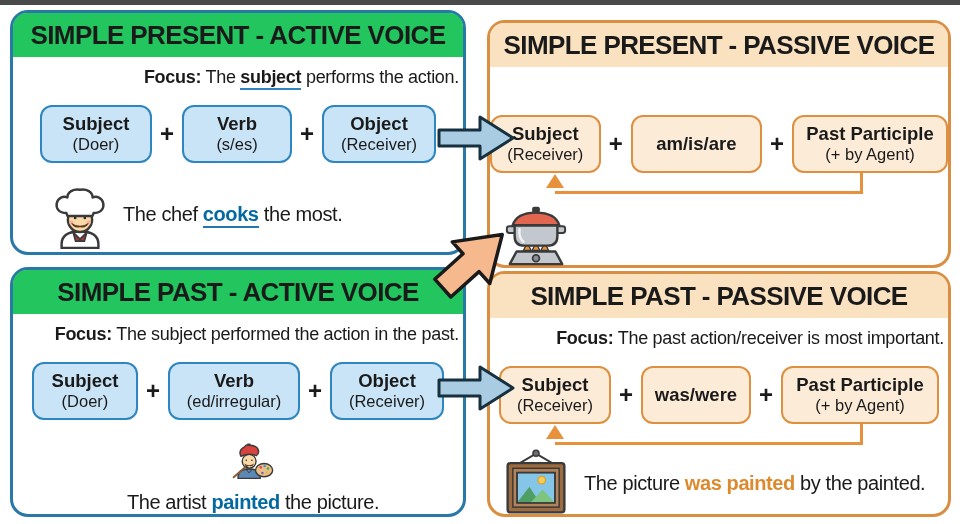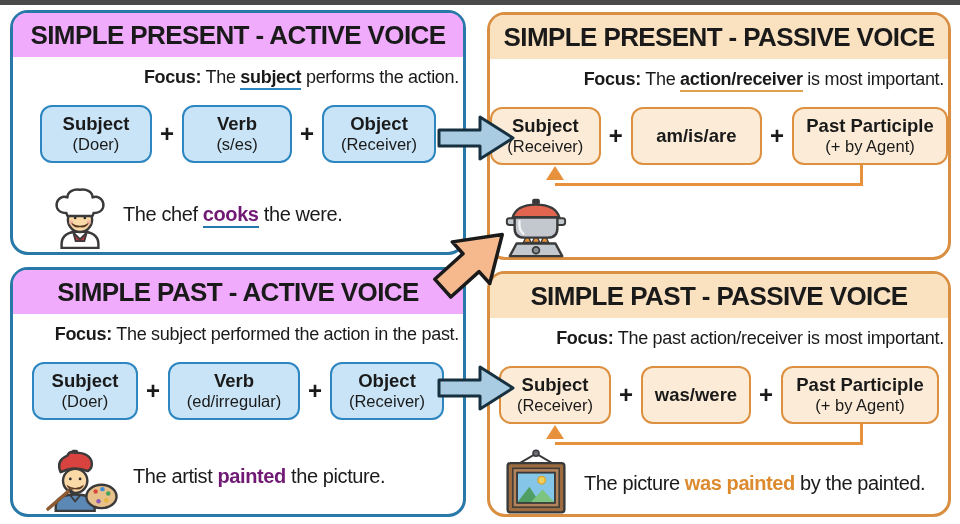--- a/index.html
+++ b/index.html
@@ -12,21 +12,21 @@
   .panel { position:absolute; background:#ffffff; border-radius:18px; box-sizing:border-box; }
   .p-blue   { border:3px solid #2878a8; }
   .p-orange { border:3px solid #d98e42; }
 
   .phead {
     position:absolute; top:0; left:0; right:0; height:44px;
     display:flex; align-items:center; justify-content:center;
     font-weight:bold; font-size:26px; letter-spacing:-0.6px;
     border-radius:14px 14px 0 0; white-space:nowrap;
   }
-  .p-blue .phead   { background:#f0abfc; }
+  .p-blue .phead   { background:#22c55e; }
   .p-orange .phead { background:#fae2c0; }
 
   .focus {
     position:absolute; top:54px; left:4px; right:4px; text-align:right;
     font-size:18px; letter-spacing:-0.3px; white-space:nowrap;
   }
   .flabel { font-weight:bold; }
   .em { font-weight:bold; }
   .em-a { border-bottom:2.5px solid #2e86c1; padding-bottom:1px; }
   .em-p { border-bottom:2.5px solid #dfa14f; padding-bottom:1px; }
@@ -48,21 +48,21 @@
   .loop { position:absolute; border-right:3.5px solid #e8913d; border-bottom:3.5px solid #e8913d; }
   .loop-head {
     position:absolute; width:0; height:0;
     border-left:9px solid transparent; border-right:9px solid transparent;
     border-bottom:14px solid #e8913d;
   }
 
   .example { position:absolute; left:0; right:0; display:flex; align-items:center; gap:12px; }
   .sentence { font-size:20px; letter-spacing:-0.4px; white-space:nowrap; }
   .verb { font-weight:bold; }
-  .v-blue   { color:#701a75; }
+  .v-blue   { color:#0369a1; }
   .v-orange { color:#dd8a2e; }
   .u-b { border-bottom:2.5px solid #2379ad; padding-bottom:1px; }
   .u-o { border-bottom:2.5px solid #dd8a2e; padding-bottom:1px; }
 
   .abs { position:absolute; }
 </style>
 </head>
 <body>
 
 <div id="stage">
@@ -92,27 +92,26 @@
         <path d="M13 71 v-4 q0-13 19-13 q19 0 19 13 v4 z" fill="#ffffff" stroke="#3a3a3a" stroke-width="2.5"></path>
         <path d="M25 55 l7 7 7-7 l-2.5 9 h-9 z" fill="#a93b3f" stroke="#3a3a3a" stroke-width="1.8"></path>
         <circle cx="32" cy="42" r="12.5" fill="#fad9a6" stroke="#3a3a3a" stroke-width="2.5"></circle>
         <circle cx="23" cy="45" r="2.2" fill="#f3b3a0"></circle>
         <circle cx="41" cy="45" r="2.2" fill="#f3b3a0"></circle>
         <circle cx="27" cy="40" r="1.4" fill="#2b2b2b"></circle>
         <circle cx="37" cy="40" r="1.4" fill="#2b2b2b"></circle>
         <path d="M23 45 q9 6.5 18 0 q-2 6 -9 4.6 q-7 1.4 -9 -4.6 z" fill="#5d3a26"></path>
         <path d="M18 35 c-8 0-11-5-10-10 c1-6 7-8 11-6 c0-6 6-9 13-8 c7-1 13 2 13 8 c4-2 10 0 11 6 c1 5-2 10-10 10 l-1 3 h-26 z" fill="#ffffff" stroke="#3a3a3a" stroke-width="2.5" stroke-linejoin="round"></path>
       </svg>
-      <div class="sentence"><span>The chef </span><b class="verb v-blue u-b">cooks</b><span> the were.</span></div>
-    </div>
-  </section>
-
-  <section class="panel p-orange" style="left:487px; top:12px; width:464px; height:248px;">
+      <div class="sentence"><span>The chef </span><b class="verb v-blue u-b">cooks</b><span> the most.</span></div>
+    </div>
+  </section>
+
+  <section class="panel p-orange" style="left:487px; top:20px; width:464px; height:248px;">
     <div class="phead">SIMPLE PRESENT - PASSIVE VOICE</div>
-    <div class="focus"><b class="flabel">Focus:</b><span> The </span><b class="em em-p">action/receiver</b><span> is most important.</span></div>
     <div class="formula">
       <div class="fbox" style="width:112px;">
         <div class="l1">Subject</div>
         <div class="l2">(Receiver)</div>
       </div>
       <div class="plus">+</div>
       <div class="fbox" style="width:133px;">
         <div class="l1">am/is/are</div>
         <div class="l2"></div>
       </div>
@@ -153,21 +152,21 @@
       <div class="fbox" style="width:132px;">
         <div class="l1">Verb</div>
         <div class="l2">(ed/irregular)</div>
       </div>
       <div class="plus">+</div>
       <div class="fbox" style="width:114px;">
         <div class="l1">Object</div>
         <div class="l2">(Receiver)</div>
       </div>
     </div>
-    <div class="example" style="top:168px; height:76px; padding-left:30px;">
+    <div class="example" style="top:168px; height:76px; padding-left:30px;flex-direction:column;">
       <svg width="78" height="72" viewBox="0 0 78 74">
         <path d="M12 73 v-4 q0-13 20-13 q20 0 20 13 v4 z" fill="#5b88b5" stroke="#3a3a3a" stroke-width="2.5"></path>
         <path d="M27 57 l5 6 5-6" fill="none" stroke="#3a3a3a" stroke-width="1.8"></path>
         <circle cx="32" cy="42" r="12.5" fill="#fad9a6" stroke="#3a3a3a" stroke-width="2.5"></circle>
         <circle cx="27" cy="40" r="1.4" fill="#2b2b2b"></circle>
         <circle cx="37" cy="40" r="1.4" fill="#2b2b2b"></circle>
         <path d="M23 46 q9 6.5 18 0 q-2 6 -9 4.6 q-7 1.4 -9 -4.6 z" fill="#5d3a26"></path>
         <path d="M17 33 q-5-12 7-17 q2-5 8-3 q15 0 17 10 q1 6-4 9 q-14-6-28 1z" fill="#d8433f" stroke="#3a3a3a" stroke-width="2.5" stroke-linejoin="round"></path>
         <rect x="28" y="10" width="7" height="4" rx="2" fill="#3a3a3a"></rect>
         <line x1="4" y1="71" x2="27" y2="51" stroke="#8a5a33" stroke-width="3.5" stroke-linecap="round"></line>

